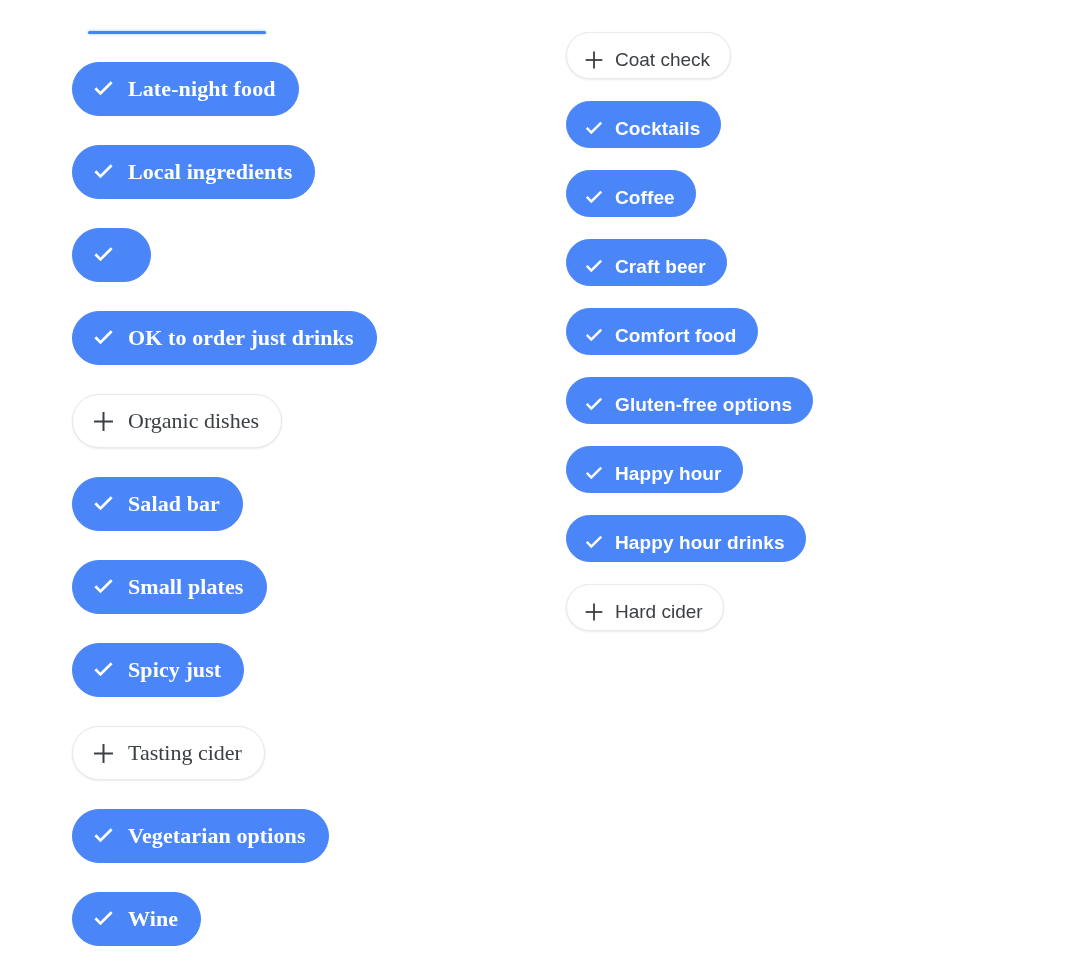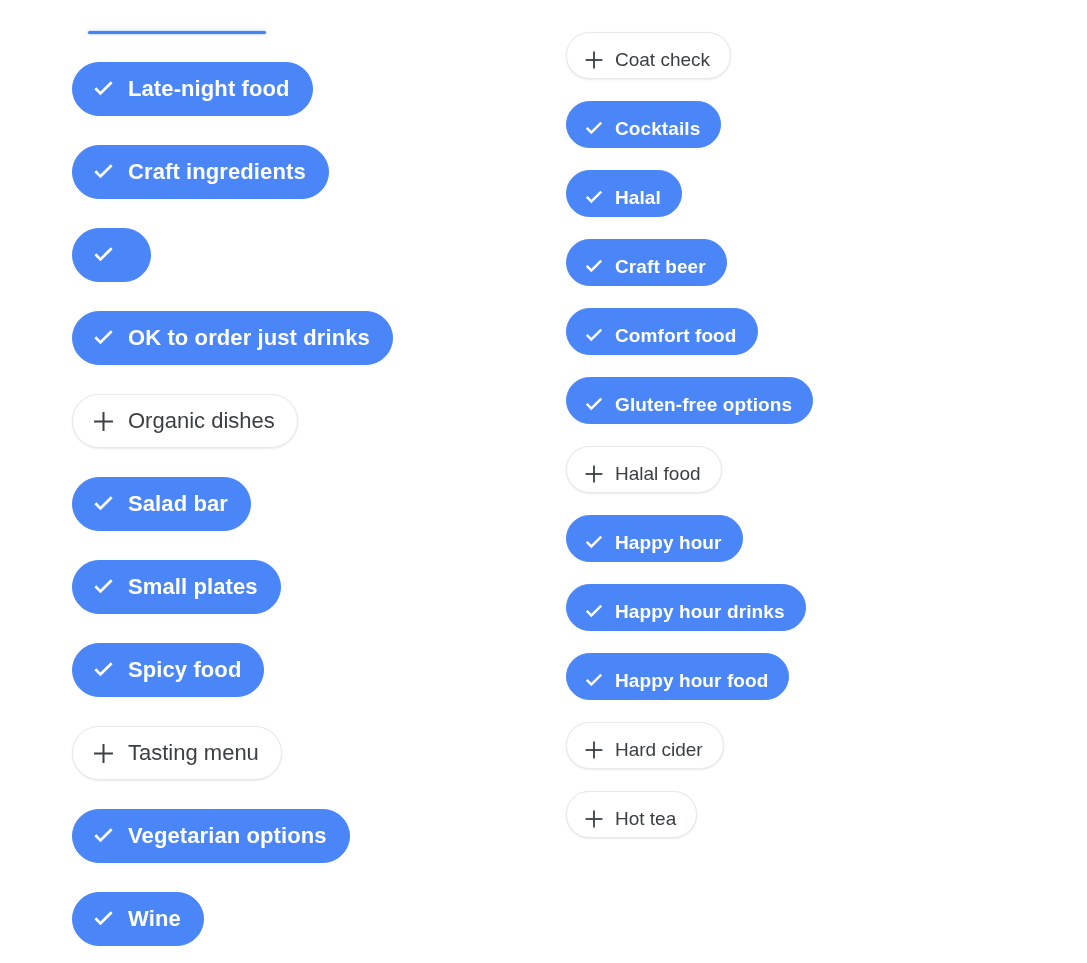--- a/index.html
+++ b/index.html
@@ -71,20 +71,21 @@
     user-select: none;
     border: 1px solid transparent;
   }
 
   
   .column.left .chip {
     height: 54px;
     padding: 0 22px 0 17px;
     margin-bottom: 29px;
     font-size: 22px;
+    font-family: Liberation Serif, serif;
   }
   .column.left .chip .chip-icon {
     width: 27px;
     height: 27px;
     margin-right: 11px;
   }
 
   
   .column.right .chip {
     height: 47px;
@@ -145,21 +146,21 @@
             </svg>
           </span>
           <span class="chip-label">Late-night food</span>
         </div>
         <div class="chip selected" role="button" aria-pressed="true">
           <span class="chip-icon">
             <svg viewBox="0 0 24 24" aria-hidden="true">
               <path d="M9.3 17.2 3.9 11.8l1.7-1.7 3.7 3.7L18.4 4.7l1.7 1.7z" fill="#ffffff"></path>
             </svg>
           </span>
-          <span class="chip-label">Craft ingredients</span>
+          <span class="chip-label">Local ingredients</span>
         </div>
         <div class="chip selected" role="button" aria-pressed="true">
           <span class="chip-icon">
             <svg viewBox="0 0 24 24" aria-hidden="true">
               <path d="M9.3 17.2 3.9 11.8l1.7-1.7 3.7 3.7L18.4 4.7l1.7 1.7z" fill="#ffffff"></path>
             </svg>
           </span>
         </div>
         <div class="chip selected" role="button" aria-pressed="true">
           <span class="chip-icon">
@@ -193,30 +194,30 @@
             </svg>
           </span>
           <span class="chip-label">Small plates</span>
         </div>
         <div class="chip selected" role="button" aria-pressed="true">
           <span class="chip-icon">
             <svg viewBox="0 0 24 24" aria-hidden="true">
               <path d="M9.3 17.2 3.9 11.8l1.7-1.7 3.7 3.7L18.4 4.7l1.7 1.7z" fill="#ffffff"></path>
             </svg>
           </span>
-          <span class="chip-label">Spicy food</span>
+          <span class="chip-label">Spicy just</span>
         </div>
         <div class="chip unselected" role="button" aria-pressed="false">
           <span class="chip-icon">
             <svg viewBox="0 0 24 24" aria-hidden="true">
               <path d="M11.1 3.6h1.8v16.8h-1.8z" fill="#3c4043"></path>
               <path d="M3.6 11.1h16.8v1.8H3.6z" fill="#3c4043"></path>
             </svg>
           </span>
-          <span class="chip-label">Tasting menu</span>
+          <span class="chip-label">Tasting cider</span>
         </div>
         <div class="chip selected" role="button" aria-pressed="true">
           <span class="chip-icon">
             <svg viewBox="0 0 24 24" aria-hidden="true">
               <path d="M9.3 17.2 3.9 11.8l1.7-1.7 3.7 3.7L18.4 4.7l1.7 1.7z" fill="#ffffff"></path>
             </svg>
           </span>
           <span class="chip-label">Vegetarian options</span>
         </div>
         <div class="chip selected" role="button" aria-pressed="true">
@@ -245,21 +246,21 @@
             </svg>
           </span>
           <span class="chip-label">Cocktails</span>
         </div>
         <div class="chip selected" role="button" aria-pressed="true">
           <span class="chip-icon">
             <svg viewBox="0 0 24 24" aria-hidden="true">
               <path d="M9.3 17.2 3.9 11.8l1.7-1.7 3.7 3.7L18.4 4.7l1.7 1.7z" fill="#ffffff"></path>
             </svg>
           </span>
-          <span class="chip-label">Halal</span>
+          <span class="chip-label">Coffee</span>
         </div>
         <div class="chip selected" role="button" aria-pressed="true">
           <span class="chip-icon">
             <svg viewBox="0 0 24 24" aria-hidden="true">
               <path d="M9.3 17.2 3.9 11.8l1.7-1.7 3.7 3.7L18.4 4.7l1.7 1.7z" fill="#ffffff"></path>
             </svg>
           </span>
           <span class="chip-label">Craft beer</span>
         </div>
         <div class="chip selected" role="button" aria-pressed="true">
@@ -270,68 +271,42 @@
           </span>
           <span class="chip-label">Comfort food</span>
         </div>
         <div class="chip selected" role="button" aria-pressed="true">
           <span class="chip-icon">
             <svg viewBox="0 0 24 24" aria-hidden="true">
               <path d="M9.3 17.2 3.9 11.8l1.7-1.7 3.7 3.7L18.4 4.7l1.7 1.7z" fill="#ffffff"></path>
             </svg>
           </span>
           <span class="chip-label">Gluten-free options</span>
+        </div>
+        <div class="chip selected" role="button" aria-pressed="true">
+          <span class="chip-icon">
+            <svg viewBox="0 0 24 24" aria-hidden="true">
+              <path d="M9.3 17.2 3.9 11.8l1.7-1.7 3.7 3.7L18.4 4.7l1.7 1.7z" fill="#ffffff"></path>
+            </svg>
+          </span>
+          <span class="chip-label">Happy hour</span>
+        </div>
+        <div class="chip selected" role="button" aria-pressed="true">
+          <span class="chip-icon">
+            <svg viewBox="0 0 24 24" aria-hidden="true">
+              <path d="M9.3 17.2 3.9 11.8l1.7-1.7 3.7 3.7L18.4 4.7l1.7 1.7z" fill="#ffffff"></path>
+            </svg>
+          </span>
+          <span class="chip-label">Happy hour drinks</span>
         </div>
         <div class="chip unselected" role="button" aria-pressed="false">
           <span class="chip-icon">
             <svg viewBox="0 0 24 24" aria-hidden="true">
               <path d="M11.1 3.6h1.8v16.8h-1.8z" fill="#3c4043"></path>
               <path d="M3.6 11.1h16.8v1.8H3.6z" fill="#3c4043"></path>
             </svg>
           </span>
-          <span class="chip-label">Halal food</span>
-        </div>
-        <div class="chip selected" role="button" aria-pressed="true">
-          <span class="chip-icon">
-            <svg viewBox="0 0 24 24" aria-hidden="true">
-              <path d="M9.3 17.2 3.9 11.8l1.7-1.7 3.7 3.7L18.4 4.7l1.7 1.7z" fill="#ffffff"></path>
-            </svg>
-          </span>
-          <span class="chip-label">Happy hour</span>
-        </div>
-        <div class="chip selected" role="button" aria-pressed="true">
-          <span class="chip-icon">
-            <svg viewBox="0 0 24 24" aria-hidden="true">
-              <path d="M9.3 17.2 3.9 11.8l1.7-1.7 3.7 3.7L18.4 4.7l1.7 1.7z" fill="#ffffff"></path>
-            </svg>
-          </span>
-          <span class="chip-label">Happy hour drinks</span>
-        </div>
-        <div class="chip selected" role="button" aria-pressed="true">
-          <span class="chip-icon">
-            <svg viewBox="0 0 24 24" aria-hidden="true">
-              <path d="M9.3 17.2 3.9 11.8l1.7-1.7 3.7 3.7L18.4 4.7l1.7 1.7z" fill="#ffffff"></path>
-            </svg>
-          </span>
-          <span class="chip-label">Happy hour food</span>
-        </div>
-        <div class="chip unselected" role="button" aria-pressed="false">
-          <span class="chip-icon">
-            <svg viewBox="0 0 24 24" aria-hidden="true">
-              <path d="M11.1 3.6h1.8v16.8h-1.8z" fill="#3c4043"></path>
-              <path d="M3.6 11.1h16.8v1.8H3.6z" fill="#3c4043"></path>
-            </svg>
-          </span>
           <span class="chip-label">Hard cider</span>
-        </div>
-        <div class="chip unselected" role="button" aria-pressed="false">
-          <span class="chip-icon">
-            <svg viewBox="0 0 24 24" aria-hidden="true">
-              <path d="M11.1 3.6h1.8v16.8h-1.8z" fill="#3c4043"></path>
-              <path d="M3.6 11.1h16.8v1.8H3.6z" fill="#3c4043"></path>
-            </svg>
-          </span>
-          <span class="chip-label">Hot tea</span>
         </div>
       </div>
   </div>
 
 </div>
 
 </body></html>

